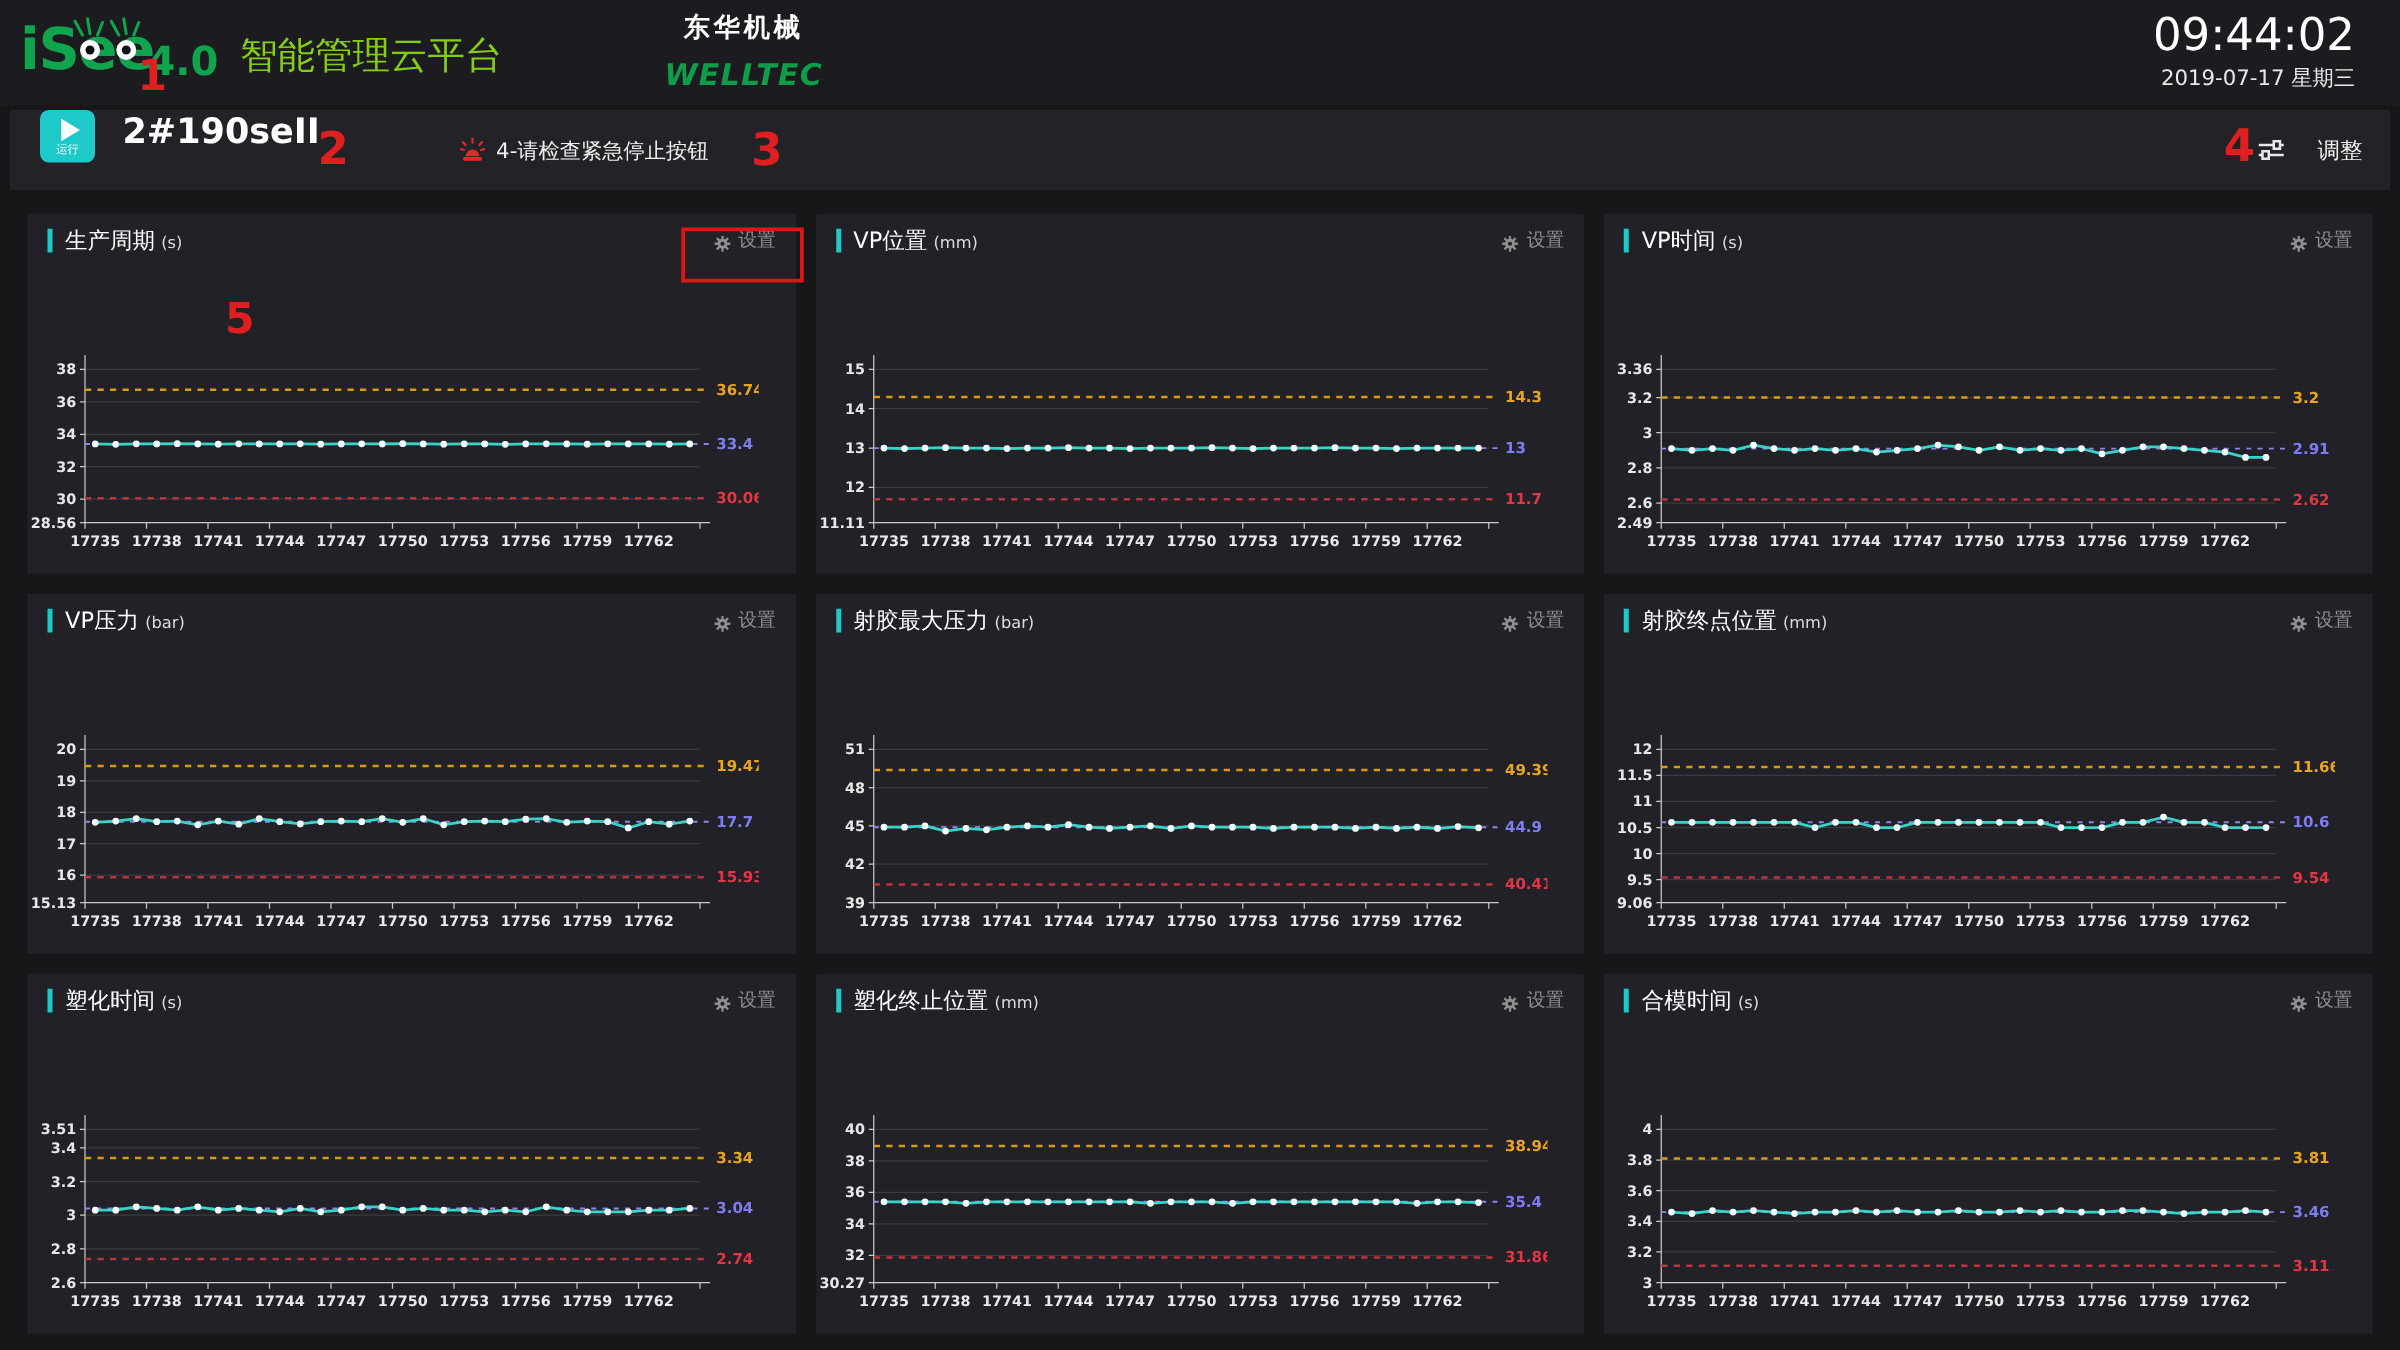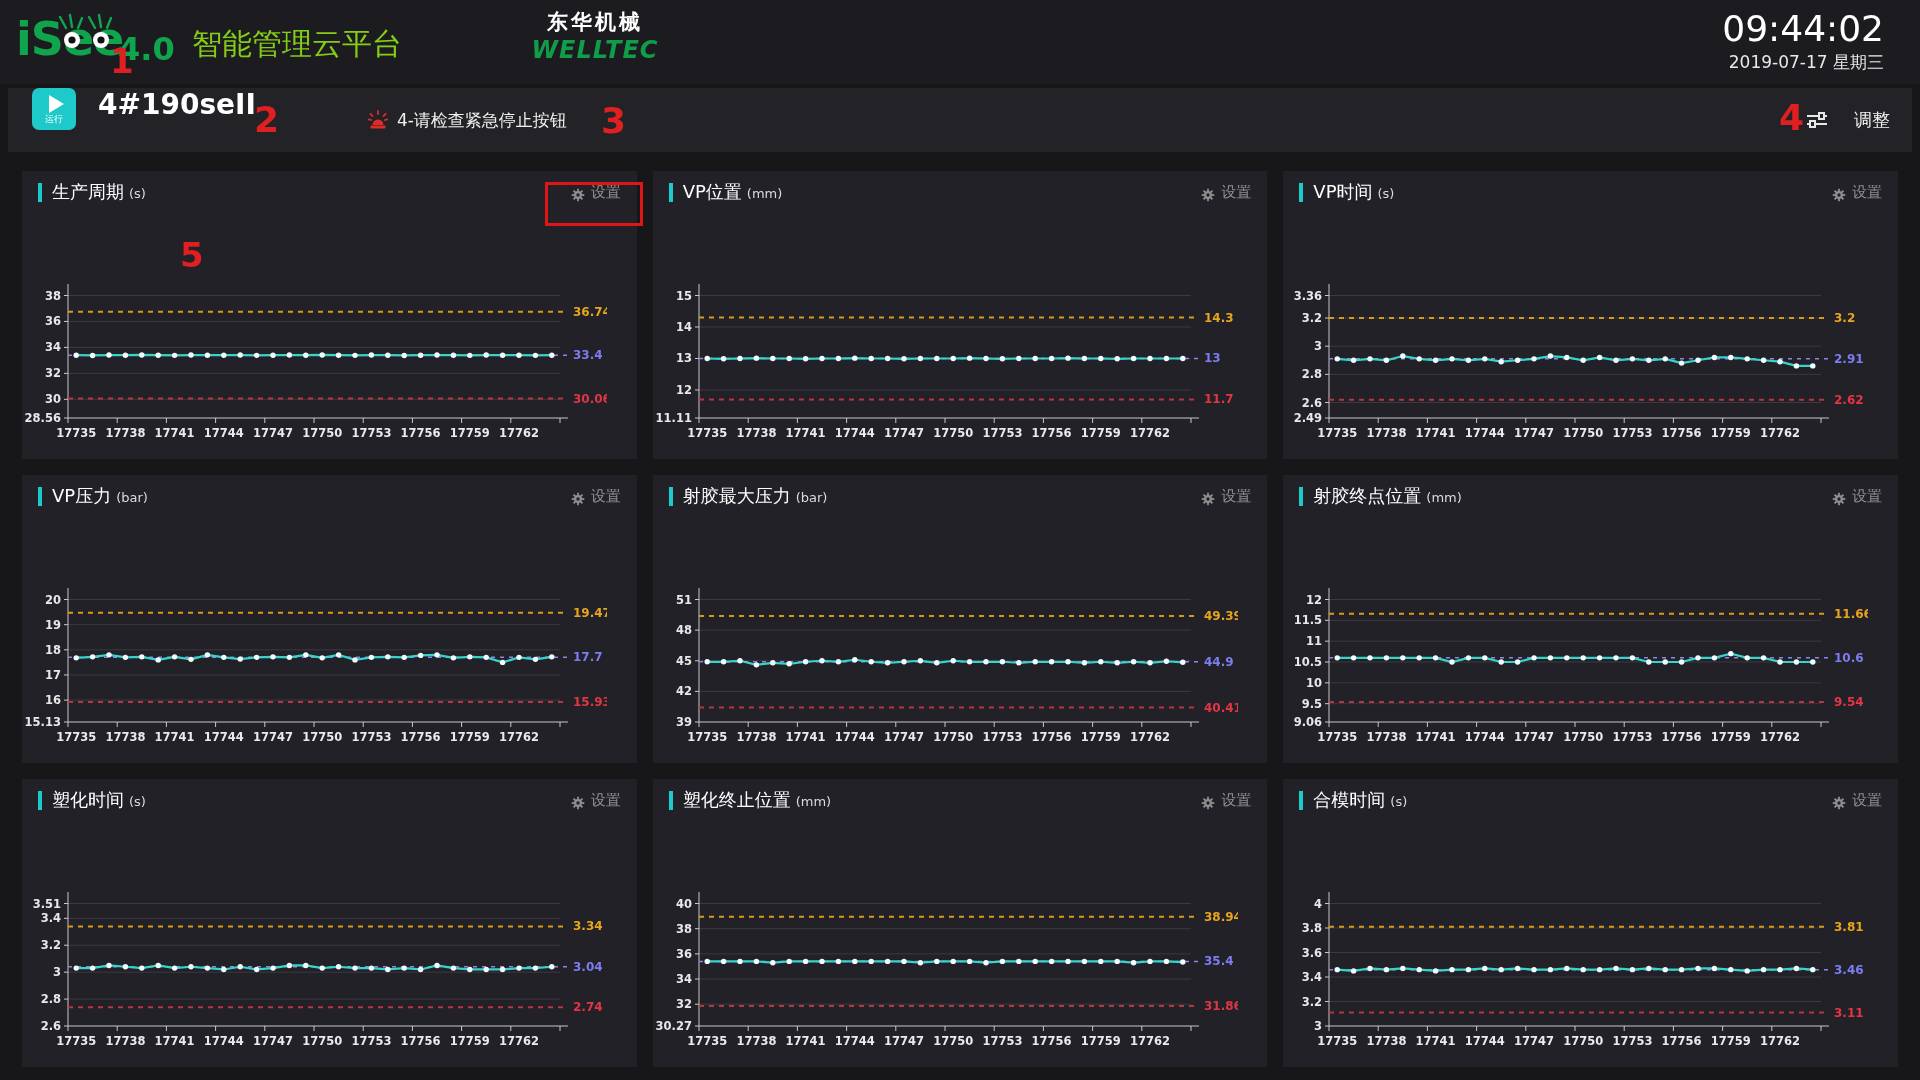--- a/index.html
+++ b/index.html
@@ -8,21 +8,21 @@
 
   
   .header { position:relative; height:84px; background:#1c1c20; }
   .logo-block { position:absolute; left:16px; top:12px; width:200px; height:64px; }
   .logo-text { font-size:46px; font-weight:bold; color:#10a44d; letter-spacing:-1px; }
   .logo-ver { font-size:32px; font-weight:bold; color:#10a44d; position:absolute; left:102px; top:18px; }
   .logo-eyes { position:absolute; left:0; top:0; pointer-events:none; }
   .platform-title { position:absolute; left:192px; top:24px; font-size:30px; color:#84cc16; }
   .brand { position:absolute; left:500px; top:8px; width:190px; text-align:center; }
   .brand-cn { font-size:21px; font-weight:bold; color:#ffffff; letter-spacing:3px; }
-  .brand-en { font-size:24px; font-weight:bold; font-style:italic; color:#0f9d4a; letter-spacing:1px; margin-top:0; }
+  .brand-en { font-size:24px; font-weight:bold; font-style:italic; color:#0f9d4a; letter-spacing:1px; margin-top:10px; }
   .clock { position:absolute; right:36px; top:8px; text-align:right; }
   .clock-time { font-size:36px; color:#ffffff; font-weight:normal; }
   .clock-date { font-size:17px; color:#e8e8e8; margin-top:2px; }
 
   
   .toolbar { position:relative; margin:4px 8px 0 8px; height:64px; background:#222227;
     display:flex; padding:0 22px 0 24px; }
   .run-btn { width:44px; height:42px; background:#1ec9c9; border:none; border-radius:7px;
     display:flex; flex-direction:column; align-items:center; justify-content:center; cursor:pointer; }
   .play-triangle { width:0; height:0; border-left:15px solid #ffffff;
@@ -92,21 +92,21 @@
     <div class="clock-time">09:44:02</div>
     <div class="clock-date">2019-07-17  星期三</div>
   </div>
 </div>
 
 <div class="toolbar">
   <button class="run-btn">
     <span class="play-triangle"></span>
     <span class="run-label">运行</span>
   </button>
-  <div class="machine-name">4#190seII</div>
+  <div class="machine-name">2#190seII</div>
   <div class="alarm">
     <svg width="20" height="20" viewBox="0 0 20 20">
       <g stroke="#e02b2b" stroke-width="1.8" stroke-linecap="round">
         <line x1="10" y1="4" x2="10" y2="1"></line>
           <line x1="4.5" y1="6" x2="2.4" y2="3.8"></line>
           <line x1="15.5" y1="6" x2="17.6" y2="3.8"></line>
         <line x1="3.2" y1="10" x2="0.8" y2="9.4"></line>
           <line x1="16.8" y1="10" x2="19.2" y2="9.4"></line>
       </g>
       <path d="M4.5 15 a5.5 5.5 0 0 1 11 0 z" fill="#e02b2b"></path>

